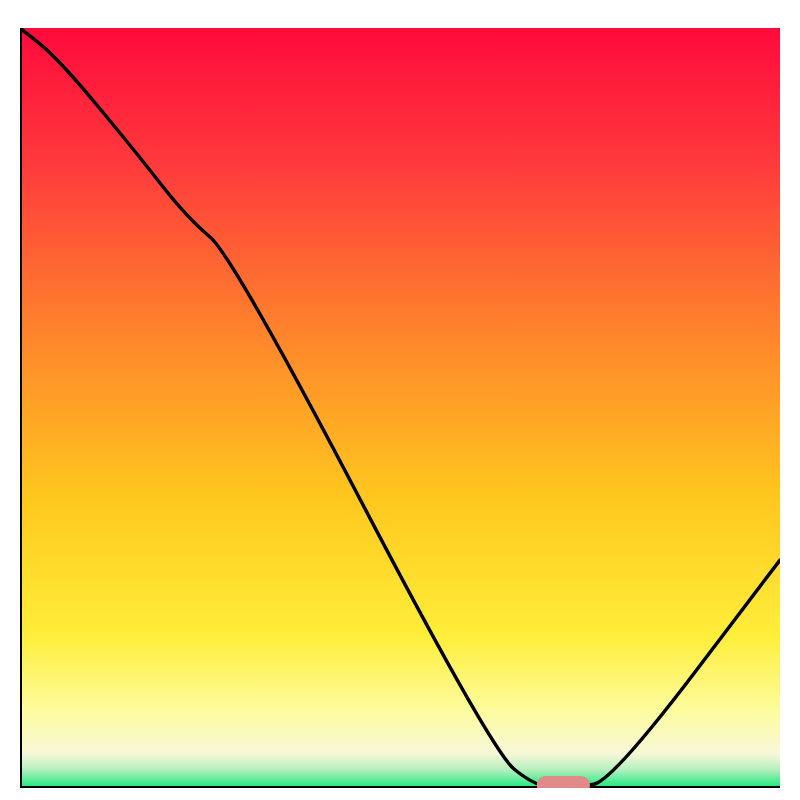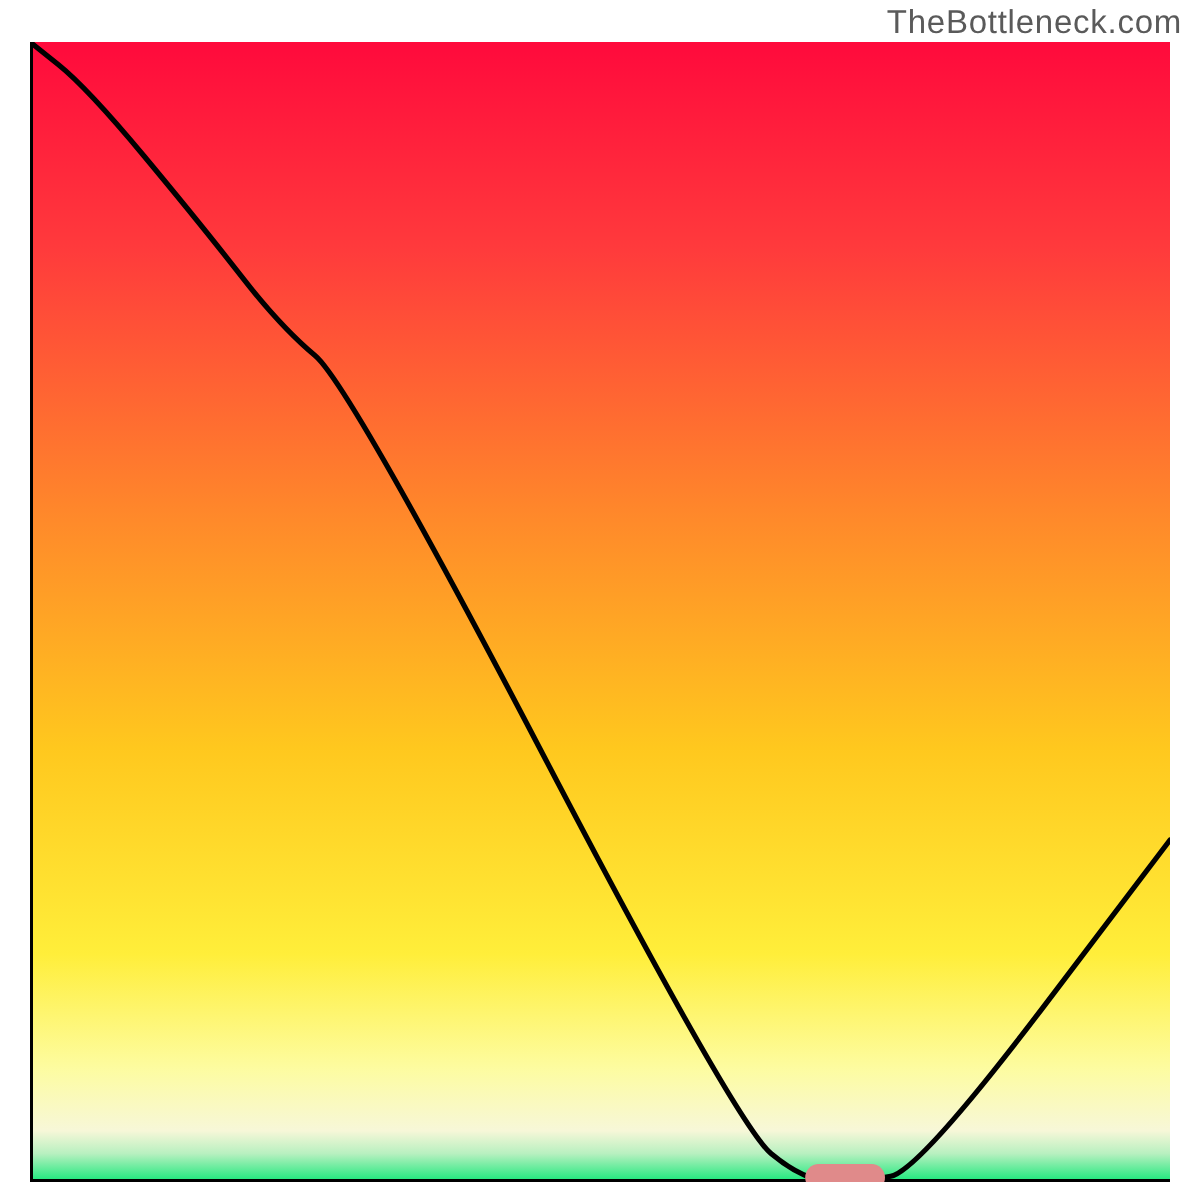--- a/index.html
+++ b/index.html
@@ -31,21 +31,20 @@
     top: 28px;
     width: 760px;
     height: 760px;
   }
   svg { display: block; }
 </style>
 </head>
 <body>
 
 <div class="stage">
-  <div class="watermark">TheBottleneck.com</div>
 
   <div class="plot">
     <svg width="760" height="760" viewBox="0 0 760 760" preserveAspectRatio="none">
       <defs>
         <linearGradient id="bg-grad" x1="0" y1="0" x2="0" y2="1">
             <stop offset="0.00%" stop-color="#ff0a3c"></stop>
             <stop offset="18.00%" stop-color="#ff3a3c"></stop>
             <stop offset="42.00%" stop-color="#ff8a2a"></stop>
             <stop offset="62.00%" stop-color="#ffc81e"></stop>
             <stop offset="80.00%" stop-color="#ffee3a"></stop>

